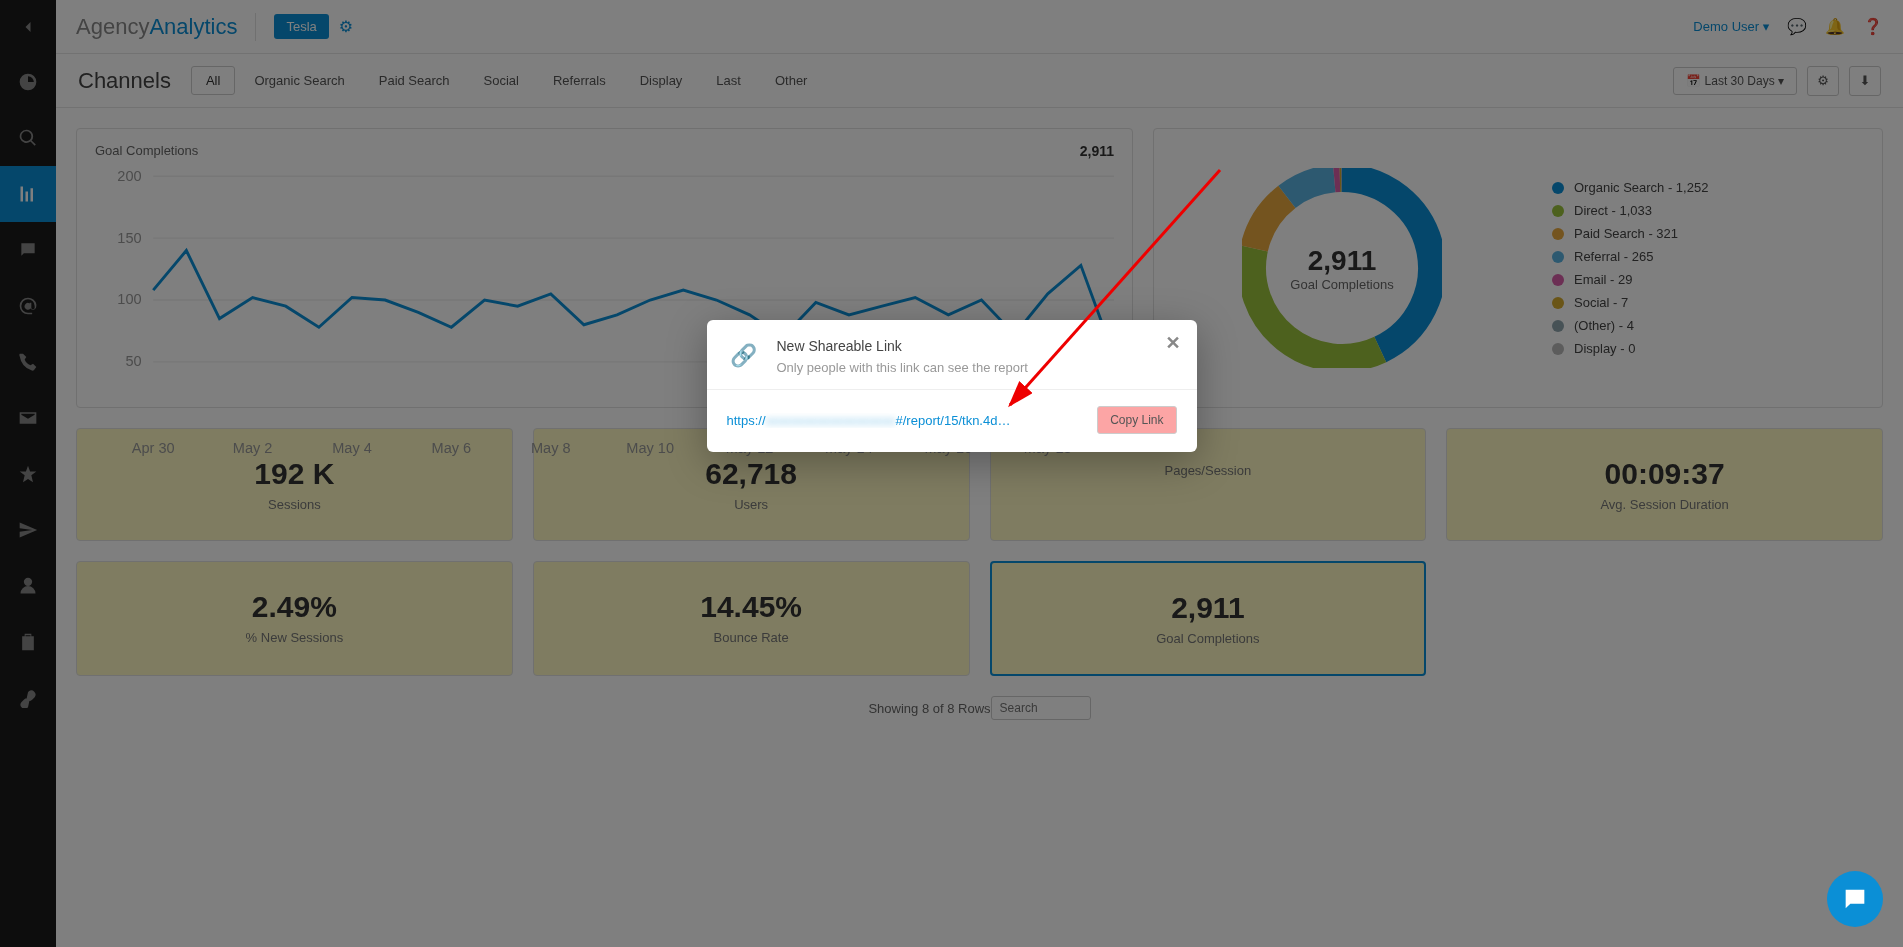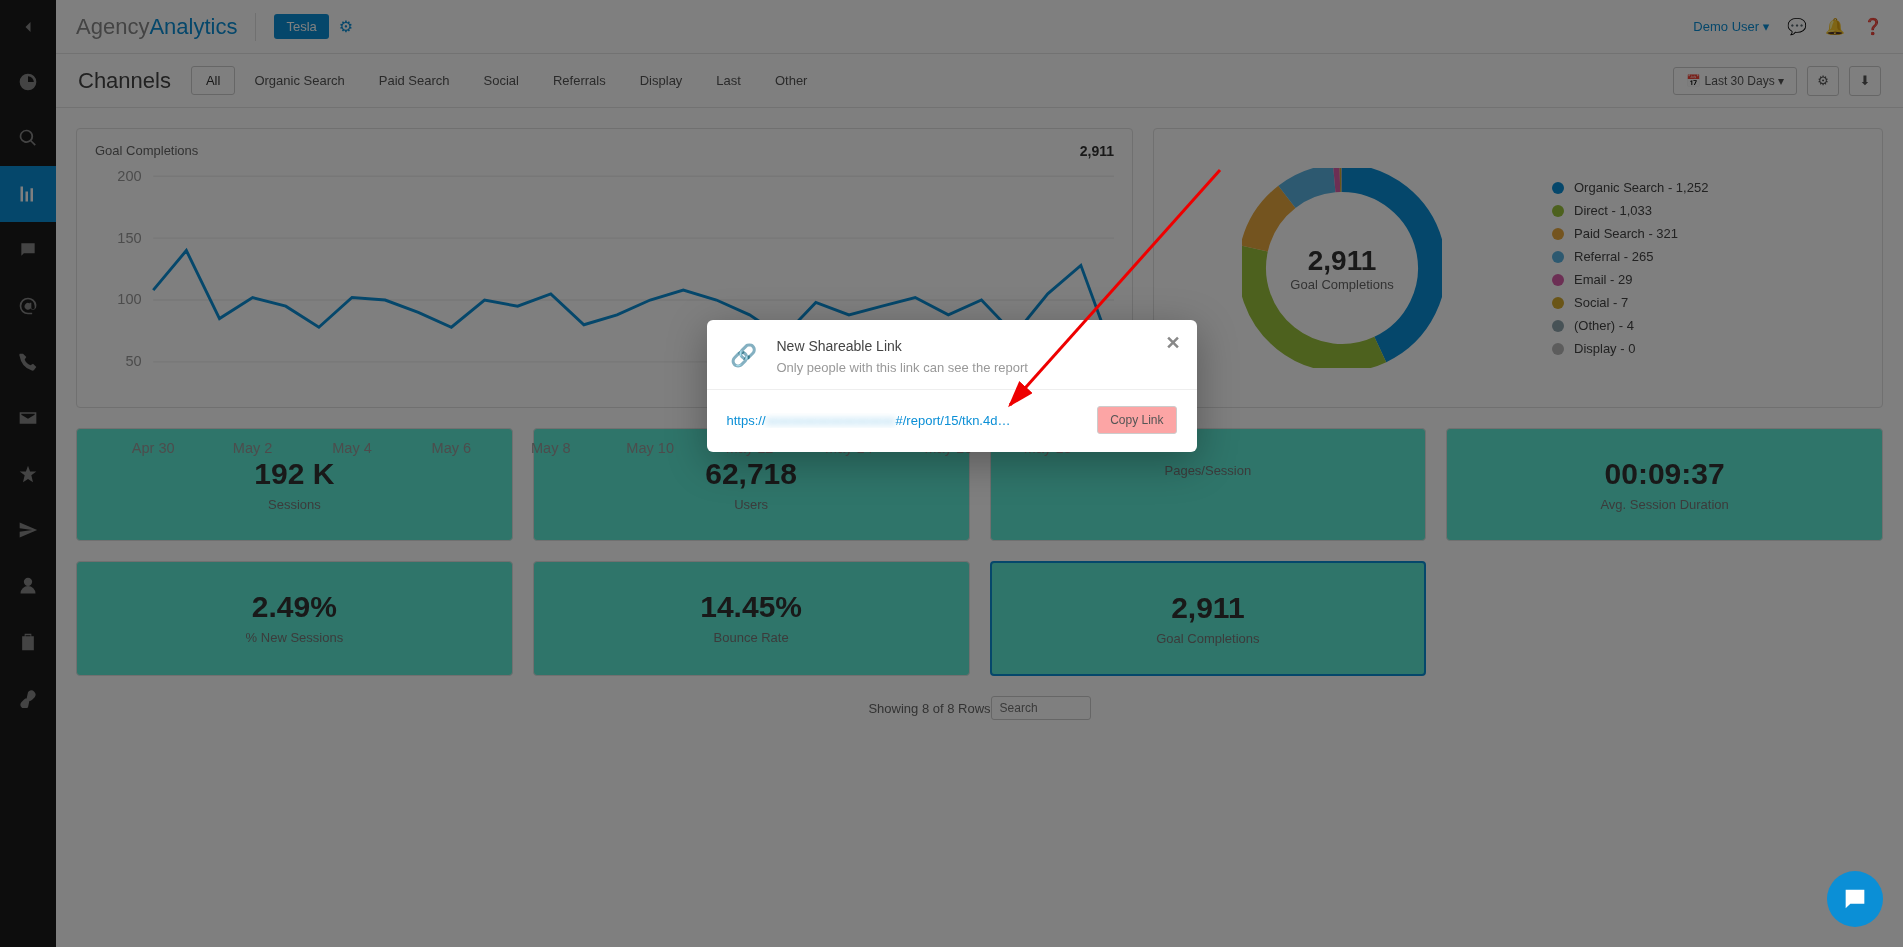--- a/index.html
+++ b/index.html
@@ -37,21 +37,21 @@
 .line-chart { position: absolute; left: 18px; right: 18px; top: 40px; bottom: 40px; }
 .donut-card { width: 730px; height: 280px; display: flex; align-items: center; }
 .donut-wrap { width: 340px; position: relative; display: flex; align-items: center; justify-content: center; }
 .donut-center { position: absolute; text-align: center; }
 .donut-center .big { font-size: 28px; font-weight: 600; color: #333; }
 .donut-center .small { font-size: 13px; color: #666; }
 .legend { flex: 1; padding-left: 40px; }
 .legend-item { display: flex; align-items: center; gap: 10px; font-size: 13px; color: #444; padding: 4px 0; }
 .legend-dot { width: 12px; height: 12px; border-radius: 50%; }
 .stats-row { display: grid; grid-template-columns: repeat(4, 1fr); gap: 20px; margin-bottom: 20px; }
-.stat-card { border: 1px solid #e0e0e0; border-radius: 4px; padding: 28px 18px; text-align: center; background: #5eead4; }
+.stat-card { border: 1px solid #e0e0e0; border-radius: 4px; padding: 28px 18px; text-align: center; background: #fef9c3; }
 .stat-card.active { border: 2px solid #0b8fd6; }
 .stat-value { font-size: 30px; font-weight: 600; color: #333; }
 .stat-label { font-size: 13px; color: #777; margin-top: 6px; }
 .footer-row { display: flex; justify-content: center; align-items: center; font-size: 13px; color: #666; padding: 0 4px; }
 .search-input { border: 1px solid #ccc; padding: 4px 8px; font-size: 12px; color: #777; width: 100px; border-radius: 3px; }
 .overlay { position: absolute; inset: 0; background: rgba(0,0,0,0.5); z-index: 100; }
 .modal { position: absolute; left: 50%; top: 320px; transform: translateX(-50%); width: 490px; background: #fff; border-radius: 6px; box-shadow: 0 10px 40px rgba(0,0,0,0.3); z-index: 101; }
 .modal-head { display: flex; padding: 18px 20px 14px; position: relative; }
 .modal-icon { width: 36px; height: 36px; border-radius: 50%; display: flex; align-items: center; justify-content: center; font-size: 22px; color: #555; margin-right: 14px; }
 .modal-title { font-size: 14px; color: #444; }

